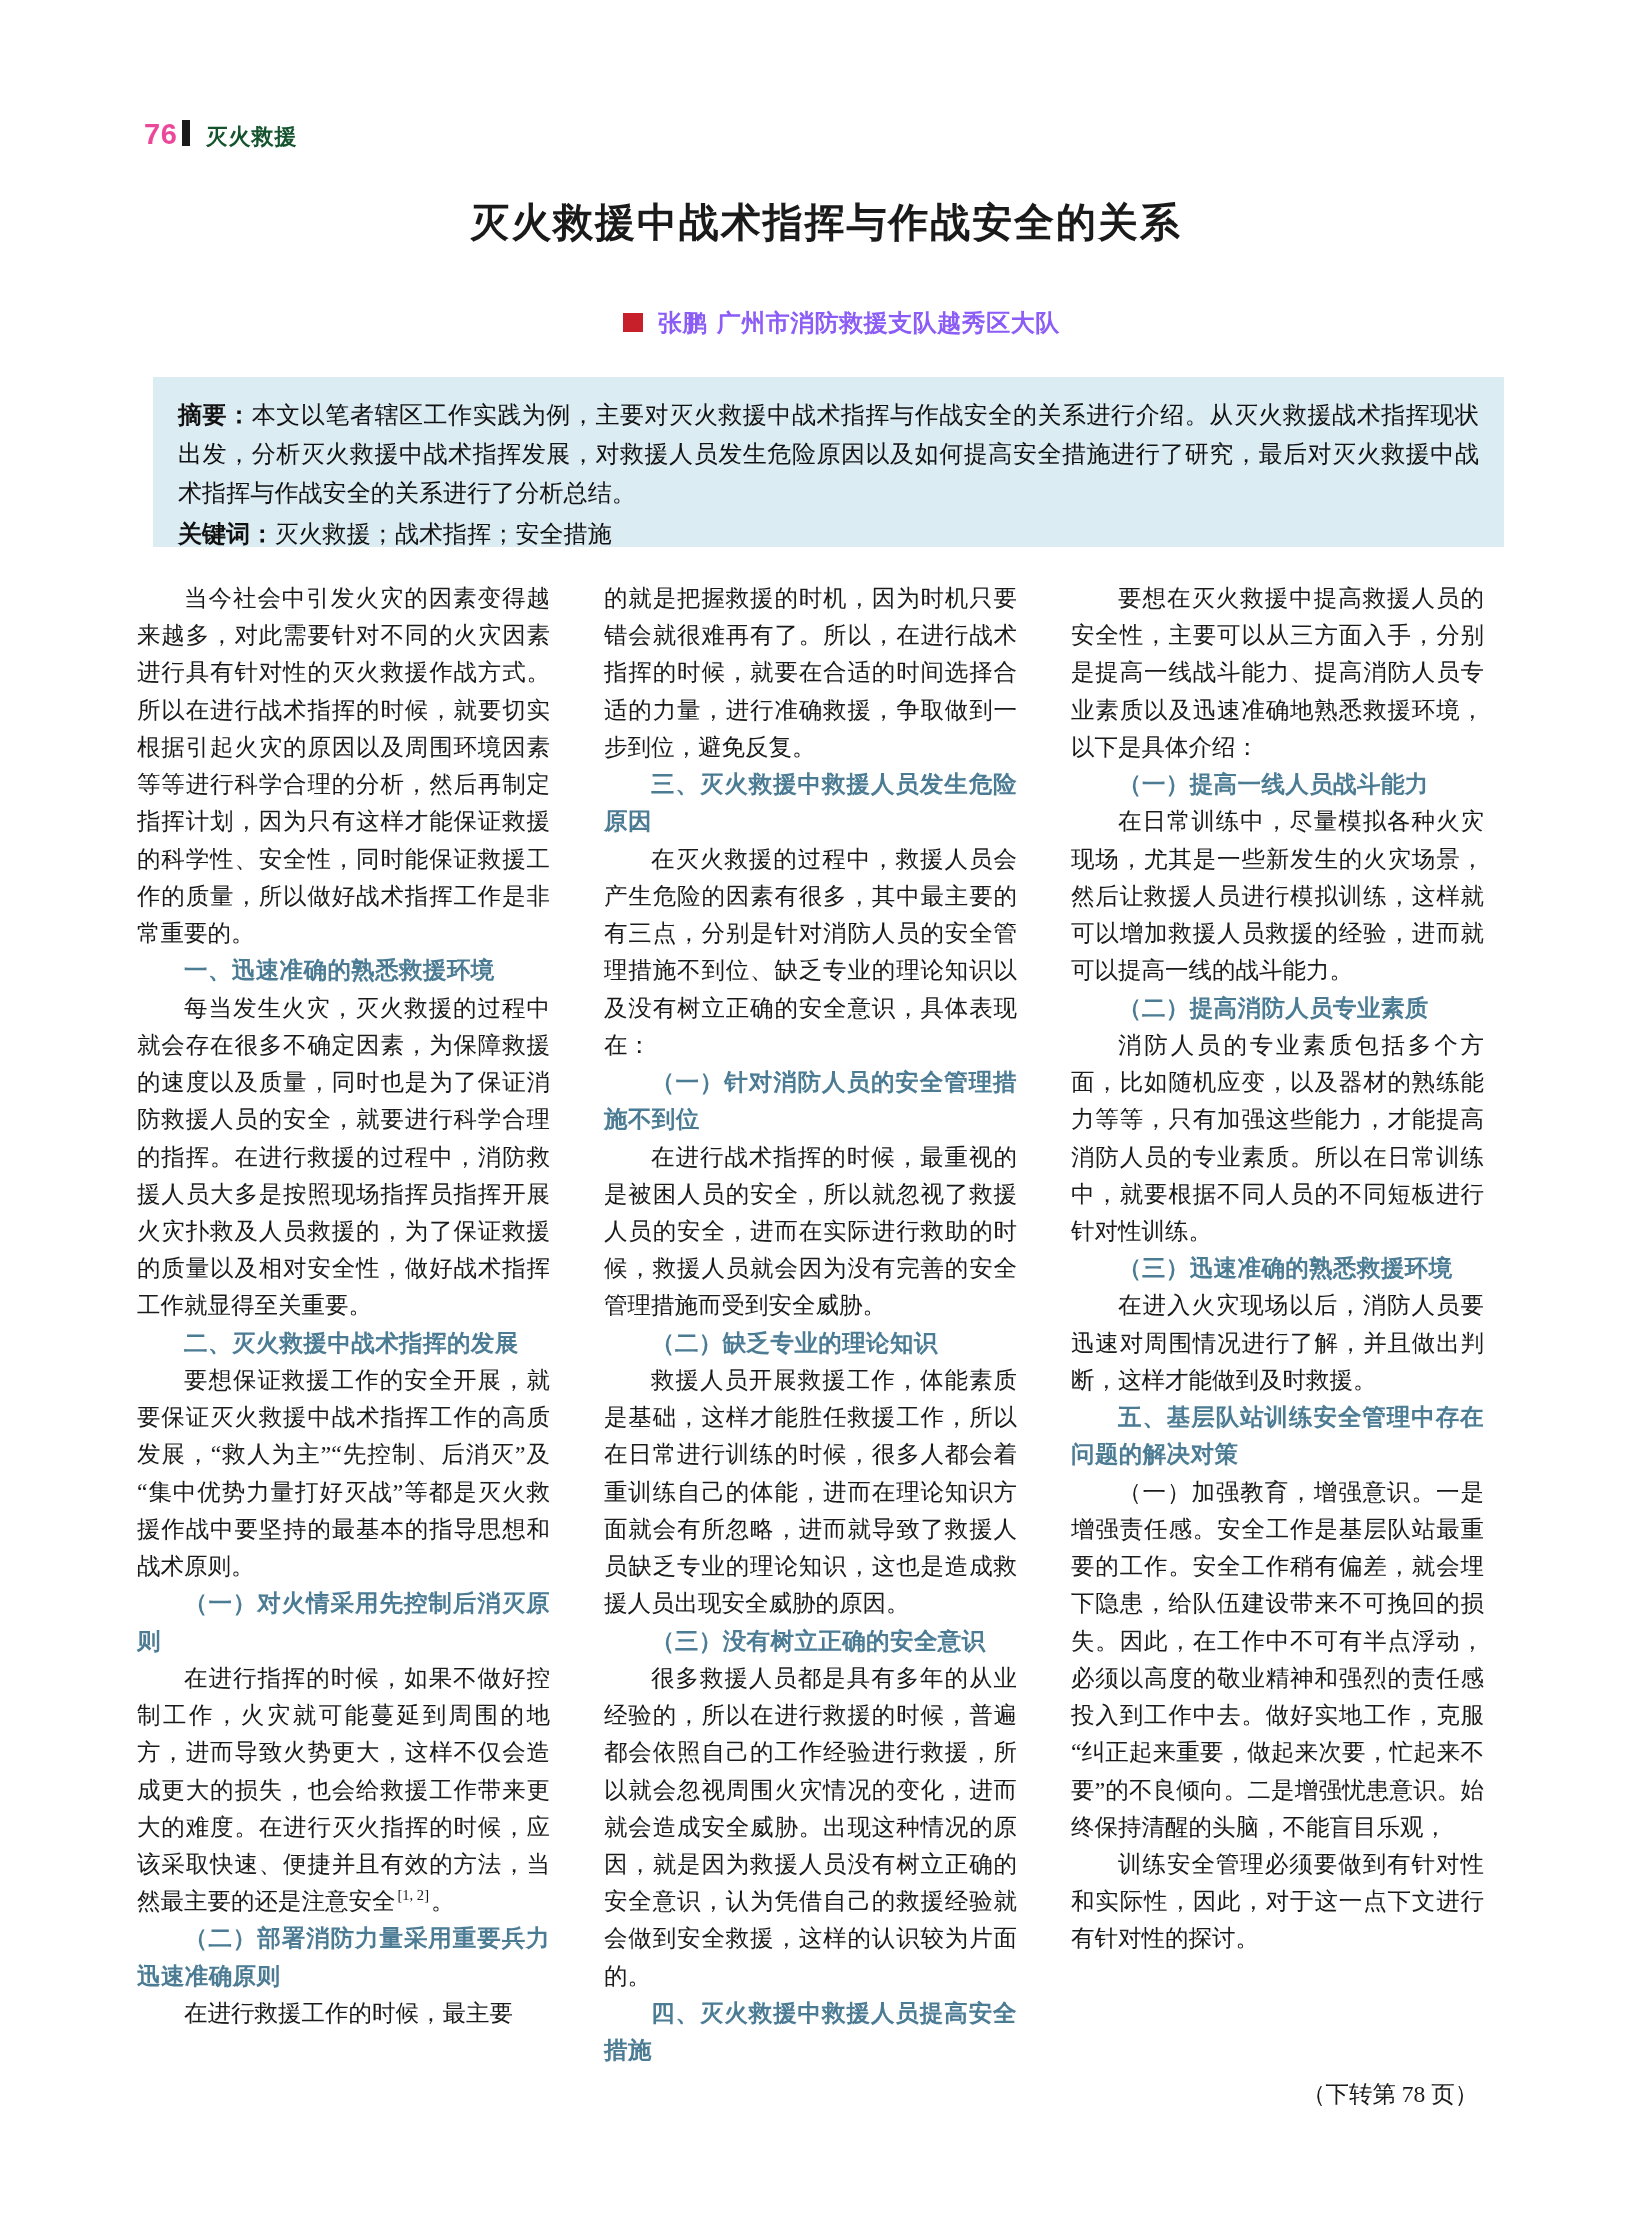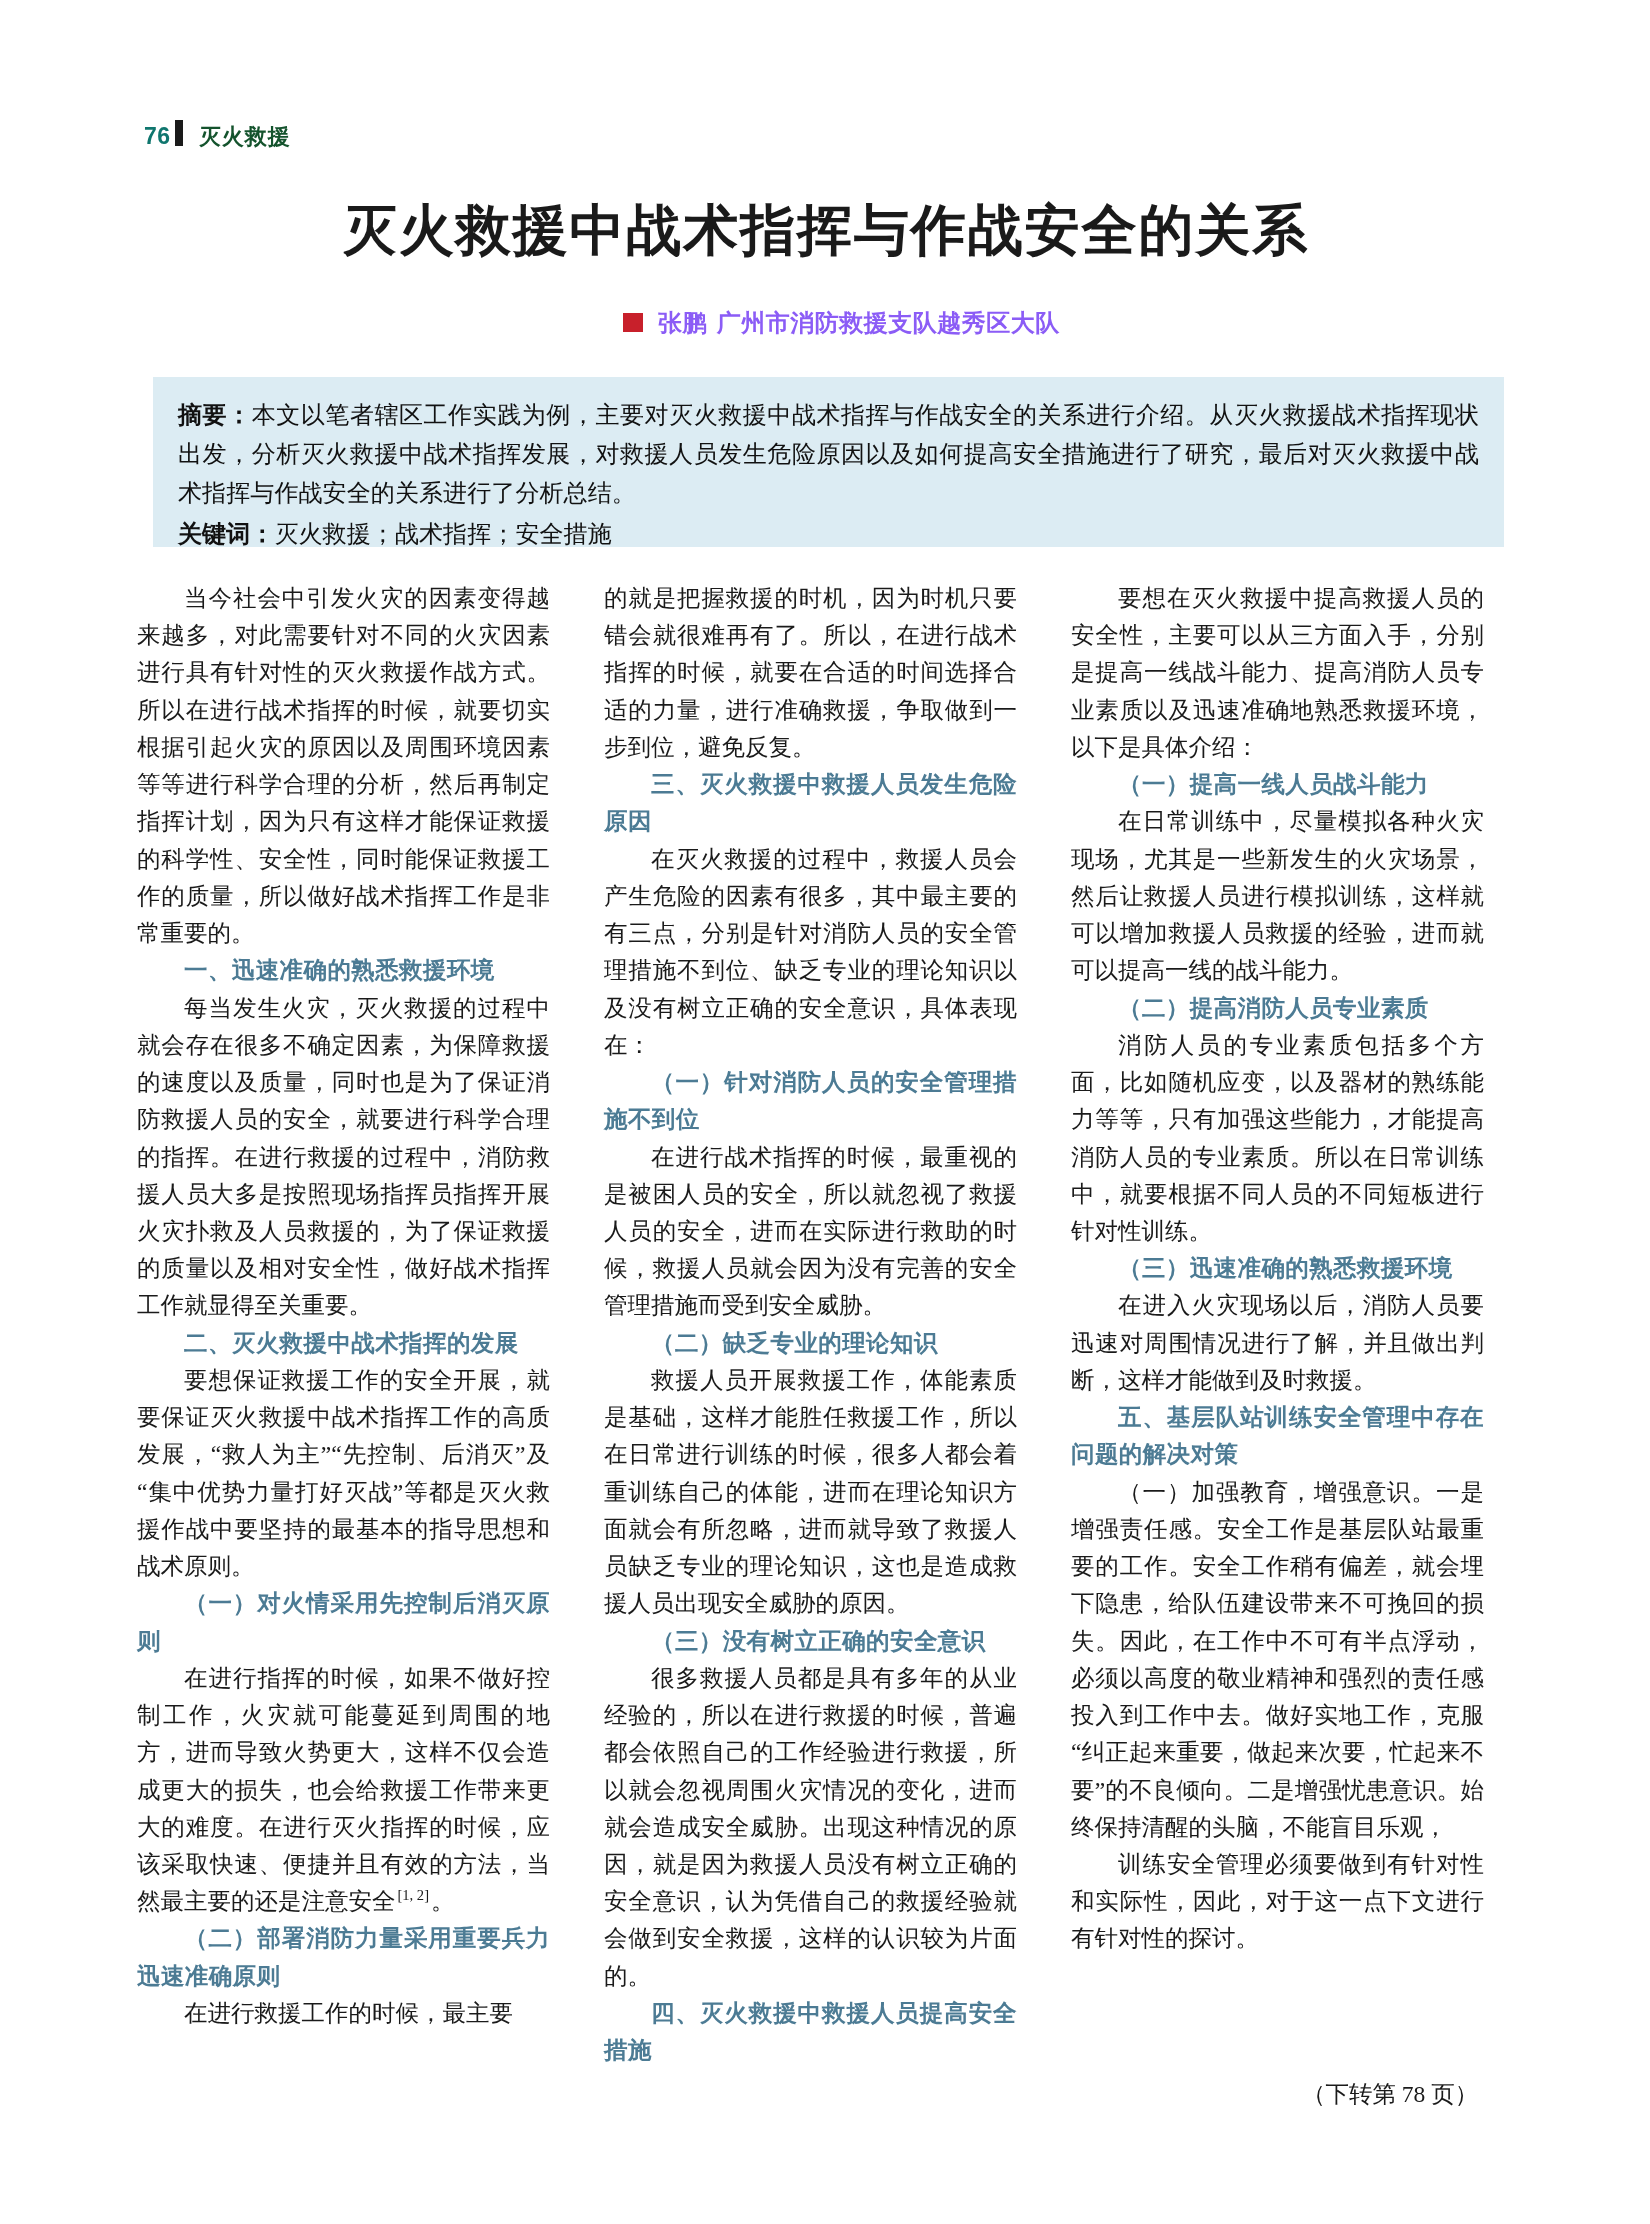--- a/index.html
+++ b/index.html
@@ -29,24 +29,24 @@
   .runhead {
     position: absolute;
     left: 144px;
     top: 118px;
     display: flex;
     align-items: baseline;
     gap: 0;
   }
   .runhead .folio {
     font-family: "Liberation Sans", "DejaVu Sans", sans-serif;
-    font-size: 23px;
+    font-size: 29px;
     font-weight: 700;
     letter-spacing: 0.5px;
-    color: #0f766e;
+    color: #ec4899;
     line-height: 1;
   }
   .runhead .rule {
     display: inline-block;
     width: 7.8px;
     height: 26px;
     background: #1a1a1a;
     margin: 0 15.5px 0 4.9px;
     position: relative;
     top: 1.9px;
@@ -61,21 +61,21 @@
   }
 
   
   .title {
     position: absolute;
     left: 0;
     top: 199px;
     width: 1651px;
     text-align: center;
     font-family: "Liberation Sans", "DejaVu Sans", sans-serif;
-    font-size: 55px;
+    font-size: 40px;
     font-weight: 700;
     letter-spacing: 1.9px;
     color: #1a1a1a;
     line-height: 1.15;
     white-space: nowrap;
   }
 
   .byline {
     position: absolute;
     left: 0;

